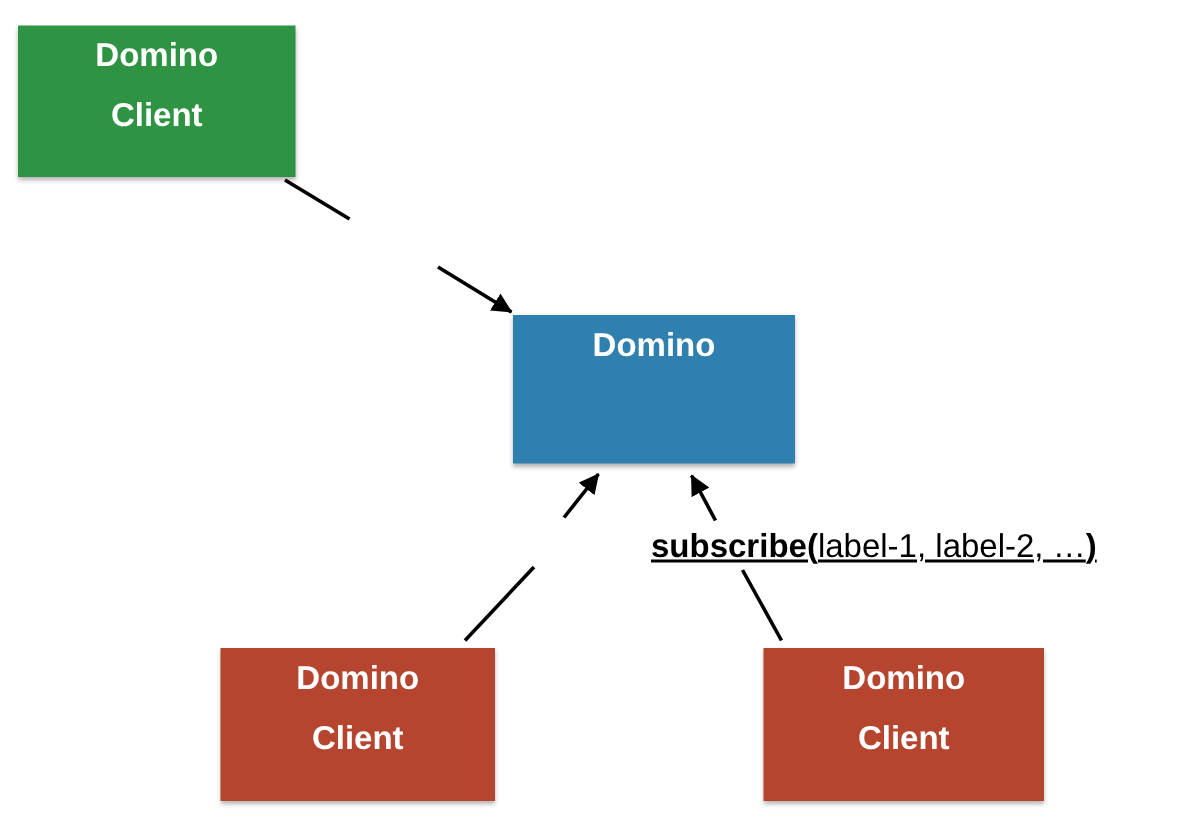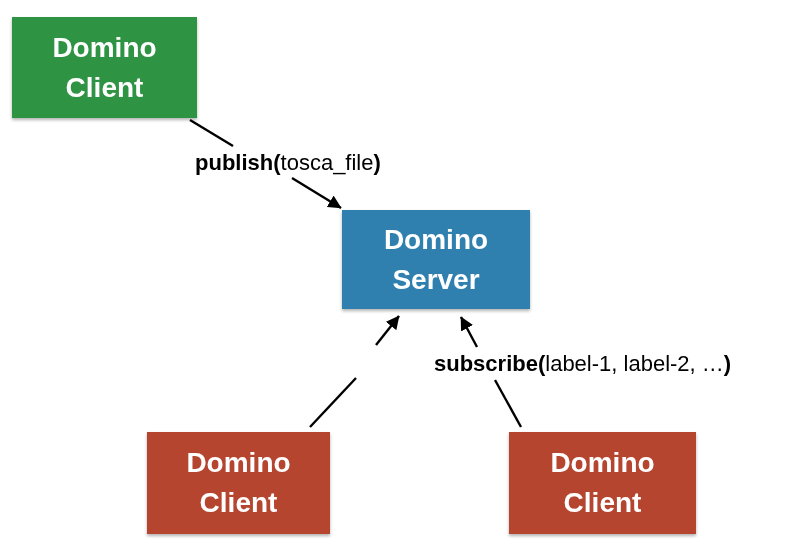--- a/index.html
+++ b/index.html
@@ -17,44 +17,44 @@
   }
   .arrows {
     position: absolute;
     left: 0; top: 0;
     width: 786px; height: 557px;
     pointer-events: none;
   }
   .node {
     position: absolute;
     display: flex;
-    align-items: center;
+    align-items: flex-start;
     justify-content: center;
     text-align: center;
     color: #ffffff;
     font-weight: bold;
-    font-size: 28px;
+    font-size: 22px;
     line-height: 40px;
     box-shadow: 0 2px 3px rgba(0,0,0,0.30);
   }
   .node .node-line { display: block; }
   .node-green { left: 12px;  top: 17px;  width: 185px; height: 101px; }
   .node-blue  { left: 342px; top: 210px; width: 188px; height: 99px;  }
   .node-red-l { left: 147px; top: 432px; width: 183px; height: 102px; }
   .node-red-r { left: 509px; top: 432px; width: 187px; height: 102px; }
   .edge-label {
     position: absolute;
     font-size: 22px;
     color: #000000;
     white-space: nowrap;
   }
   .edge-label .b { font-weight: bold; }
   .lbl-publish   { left: 195px; top: 150px; }
   .lbl-sub-left  { left: 57px;  top: 351px; }
-  .lbl-sub-right { left: 434px; top: 351px; }
+  .lbl-sub-right { left: 434px; top: 351px; text-decoration: underline; }
 </style>
 </head>
 <body>
 
 <div class="canvas">
 
   <svg class="arrows" viewBox="0 0 786 557" xmlns="http://www.w3.org/2000/svg">
     <defs>
       <marker id="arrowhead" viewBox="0 0 10 10" refX="9.5" refY="5" markerWidth="5.6" markerHeight="5.6" orient="auto-start-reverse" markerUnits="strokeWidth">
         <path d="M 0 0 L 10 5 L 0 10 z" fill="#000000"></path>
@@ -80,40 +80,36 @@
   <div class="node node-green" style="background: rgb(46, 148, 68);">
     <div>
       <span class="node-line">Domino</span>
       <span class="node-line">Client</span>
     </div>
   </div>
 
   <div class="node node-blue" style="background: rgb(47, 128, 175);">
     <div>
       <span class="node-line">Domino</span>
-      <span class="node-line">Server</span>
     </div>
   </div>
 
   <div class="node node-red-l" style="background: rgb(181, 69, 47);">
     <div>
       <span class="node-line">Domino</span>
       <span class="node-line">Client</span>
     </div>
   </div>
 
   <div class="node node-red-r" style="background: rgb(181, 69, 47);">
     <div>
       <span class="node-line">Domino</span>
       <span class="node-line">Client</span>
     </div>
   </div>
 
-  <div class="edge-label lbl-publish">
-    <span class="b">publish(</span><span>tosca_file</span><span class="b">)</span>
-  </div>
 
 
   <div class="edge-label lbl-sub-right">
     <span class="b">subscribe(</span><span>label-1, label-2, …</span><span class="b">)</span>
   </div>
 
 </div>
 
 </body></html>

